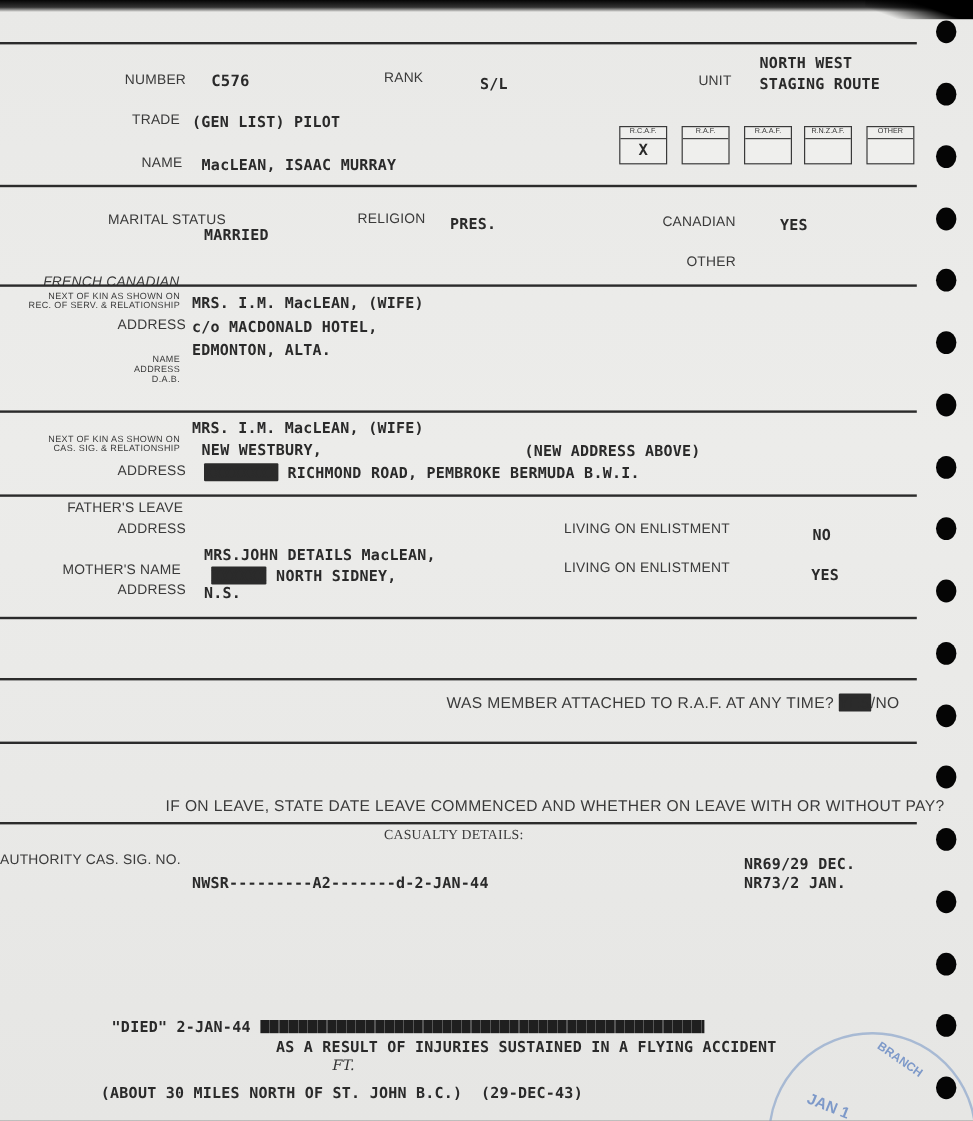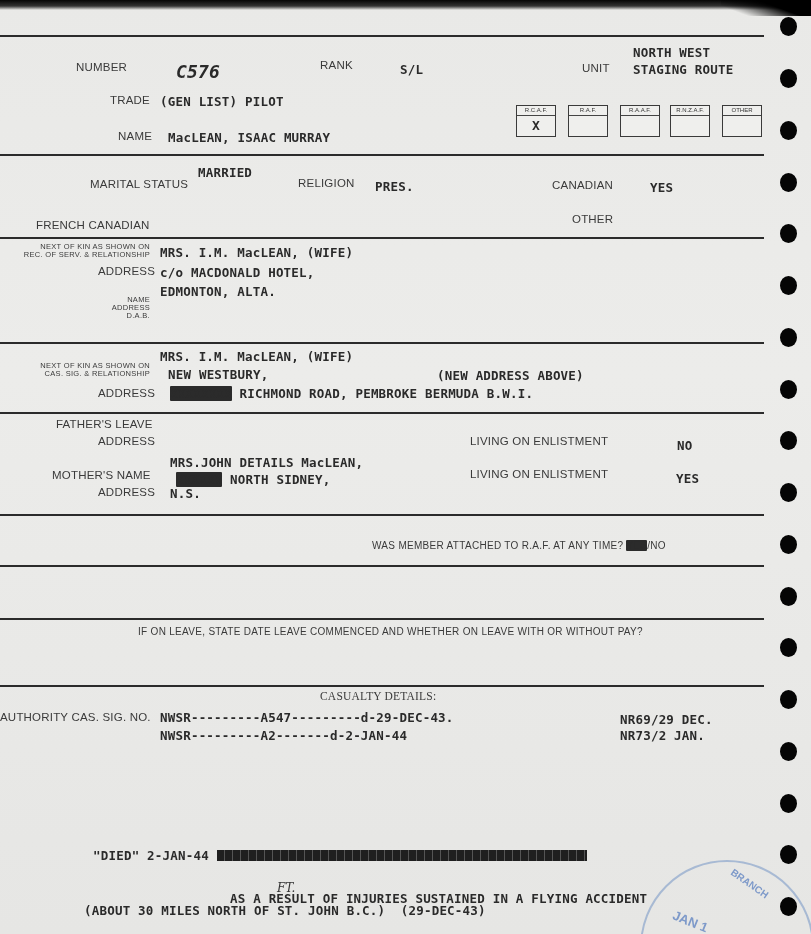--- a/index.html
+++ b/index.html
@@ -26,21 +26,21 @@
     font-size: 19px; letter-spacing: 0.4px; color: #1c1c1c;
     white-space: nowrap;
   }
   .hline { position: absolute; height: 2px; background: #2b2b2b; }
   .lbl {
     position: absolute; font-family: "Liberation Sans", sans-serif;
     font-size: 11.5px; color: #3a3a3a; white-space: nowrap; letter-spacing: 0.2px;
   }
   .lbl.r { text-align: right; }
   .lbl.tiny { font-size: 7.5px; line-height: 8px; letter-spacing: 0.3px; }
-  .lbl.small { font-size: 10px; letter-spacing: 0.3px; }
+  .lbl.small { font-size: 13px; letter-spacing: 0.3px; margin-top: 38px; }
   .val {
     position: absolute; font-family: "DejaVu Sans Mono", "Liberation Mono", monospace;
     font-weight: bold; font-size: 12.5px; color: #2a2a2a; white-space: nowrap;
     letter-spacing: 0.2px;
   }
   .struck { background: #2b2b2b; color: #2b2b2b; border-radius: 1px; }
   .svc-box {
     position: absolute; width: 40px; height: 32px; border: 1.5px solid #3a3a3a;
     background: #efefed; box-sizing: border-box;
   }
@@ -75,22 +75,22 @@
 </style>
 </head>
 <body>
 
 <div class="page">
   <div class="topband"></div>
   <div class="topband-right"></div>
 
   <div class="hline" style="left:0;top:35px;width:764px;"></div>
 
-  <div class="lbl" style="left:76px;top:61px;">NUMBER</div>
-  <div class="val" style="left:176px;top:61px;font-size:18px;font-style:italic;">C576</div>
+  <div class="lbl" style="left:104px;top:61px;">NUMBER</div>
+  <div class="val" style="left:176px;top:61px;font-size:13px;">C576</div>
   <div class="lbl" style="left:320px;top:59px;">RANK</div>
   <div class="val" style="left:400px;top:62px;">S/L</div>
   <div class="lbl" style="left:582px;top:62px;">UNIT</div>
   <div class="val" style="left:633px;top:45px;text-align:right;">NORTH WEST</div>
   <div class="val" style="left:633px;top:62px;">STAGING ROUTE</div>
 
   <div class="lbl" style="left:110px;top:94px;">TRADE</div>
   <div class="val" style="left:160px;top:94px;">(GEN LIST) PILOT</div>
 
   <div class="lbl" style="left:118px;top:130px;">NAME</div>
@@ -113,26 +113,26 @@
     <div class="mark"></div>
   </div>
   <div class="svc-box" style="left:722px;top:105px;">
     <div class="hdr">OTHER</div>
     <div class="mark"></div>
   </div>
 
   <div class="hline" style="left:0;top:154px;width:764px;"></div>
 
   <div class="lbl" style="left:46px;top:178px;margin-left:44px;">MARITAL STATUS</div>
-  <div class="val" style="left:170px;top:165px;margin-left:28px;">MARRIED</div>
+  <div class="val" style="left:170px;top:188px;">MARRIED</div>
   <div class="lbl" style="left:298px;top:177px;">RELIGION</div>
   <div class="val" style="left:375px;top:179px;">PRES.</div>
   <div class="lbl" style="left:552px;top:179px;">CANADIAN</div>
   <div class="val" style="left:650px;top:180px;">YES</div>
-  <div class="lbl" style="left:36px;top:219px;">FRENCH CANADIAN</div>
+  <div class="lbl" style="left:36px;top:229px;font-style:italic;">FRENCH CANADIAN</div>
   <div class="lbl" style="left:572px;top:213px;">OTHER</div>
 
   <div class="hline" style="left:0;top:237px;width:764px;"></div>
 
   <div class="lbl tiny r" style="left:18px;top:243px;width:132px;">
     <div>NEXT OF KIN AS SHOWN ON</div>
     <div>REC. OF SERV. &amp; RELATIONSHIP</div>
   </div>
   <div class="val" style="left:160px;top:245px;">MRS. I.M. MacLEAN, (WIFE)</div>
   <div class="lbl" style="left:98px;top:265px;">ADDRESS</div>
@@ -179,27 +179,26 @@
 
 
   <div class="hline" style="left:0;top:618px;width:764px;"></div>
 
   <div class="lbl small" style="left:138px;top:626px;">IF ON LEAVE, STATE DATE LEAVE COMMENCED AND WHETHER ON LEAVE WITH OR WITHOUT PAY?</div>
 
   <div class="hline" style="left:0;top:685px;width:764px;"></div>
 
   <div class="lbl" style="left:320px;top:690px;font-family:Liberation Serif, serif;">CASUALTY DETAILS:</div>
   <div class="lbl" style="left:0;top:711px;">AUTHORITY CAS. SIG. NO.</div>
-  <div class="val" style="left:160px;top:710px;">NWSR---------A547---------d-29-DEC-43.</div>
   <div class="val" style="left:160px;top:728px;">NWSR---------A2-------d-2-JAN-44</div>
   <div class="val" style="left:620px;top:712px;">NR69/29 DEC.</div>
   <div class="val" style="left:620px;top:728px;">NR73/2 JAN.</div>
 
   <div class="val" style="left:93px;top:848px;"><span>"DIED"</span> <span>2-JAN-44</span> <span class="redact" style="width:370px;"></span></div>
-  <div class="val" style="left:230px;top:891px;">AS A RESULT OF INJURIES SUSTAINED IN A FLYING ACCIDENT</div>
+  <div class="val" style="left:230px;top:865px;">AS A RESULT OF INJURIES SUSTAINED IN A FLYING ACCIDENT</div>
   <div class="ftnote" style="left:277px;top:881px;">FT.</div>
   <div class="val" style="left:84px;top:903px;"><span>(ABOUT 30 MILES NORTH OF ST. JOHN B.C.)</span>&nbsp;&nbsp;<span>(29-DEC-43)</span></div>
 
   <div class="stamp"></div>
   <div class="stamp-text" style="left:728px;top:878px;font-size:10px;transform:rotate(35deg);">BRANCH</div>
   <div class="stamp-text" style="left:672px;top:914px;font-size:13px;transform:rotate(22deg);">JAN 1</div>
 
   <div class="hole" style="top:17px;"></div>
   <div class="hole" style="top:69px;"></div>
   <div class="hole" style="top:121px;"></div>

